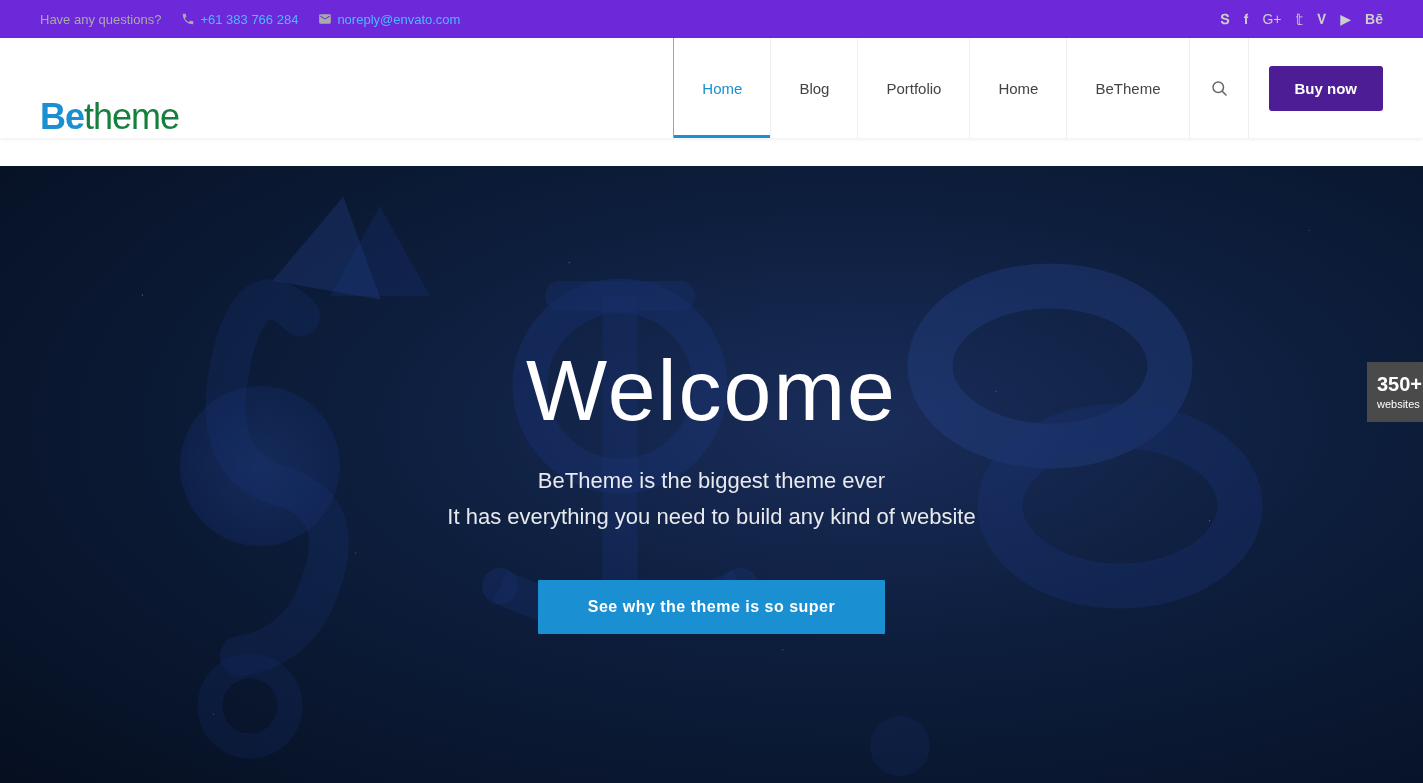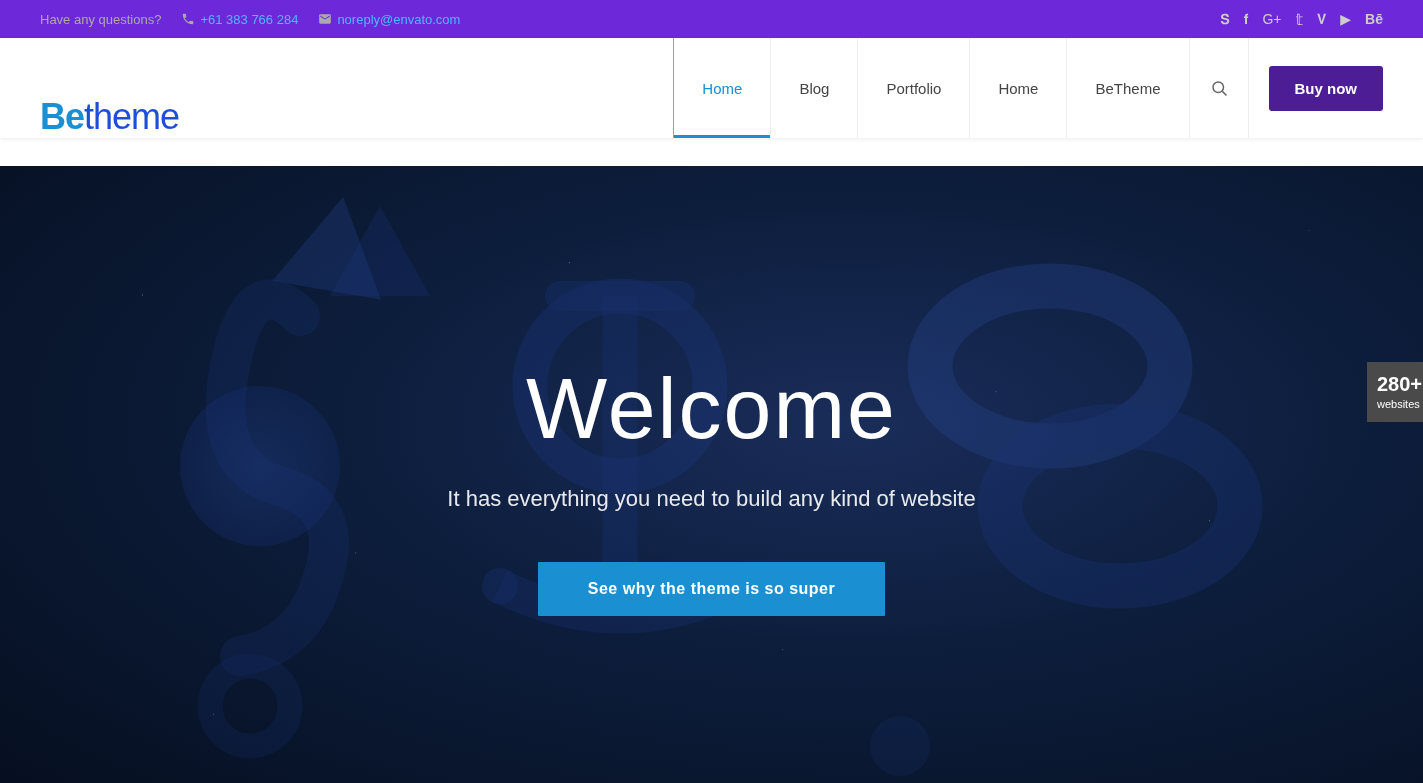--- a/index.html
+++ b/index.html
@@ -59,21 +59,21 @@
       text-decoration: none;
       flex-shrink: 0;
     }
     .logo-be {
       color: #1a8fd1;
       font-size: 36px;
       font-weight: 700;
       letter-spacing: -1px;
     }
     .logo-theme {
-      color: #1d4ed8;
+      color: #15803d;
       font-size: 36px;
       font-weight: 300;
       letter-spacing: -1px;
     }
     .nav {
       display: flex;
       align-items: center;
       margin-left: auto;
       gap: 0;
     }
@@ -341,21 +341,22 @@
 
       <polygon points="380,40 330,130 430,130" fill="#1e3a8a" opacity="0.45"></polygon>
 
       <circle cx="250" cy="540" r="40" fill="none" stroke="#1e3a8a" stroke-width="25" opacity="0.35"></circle>
       <circle cx="900" cy="580" r="30" fill="#1e3a8a" opacity="0.3"></circle>
     </svg>
   </div>
 
   <div class="hero-content">
     <h1 class="hero-title">Welcome</h1>
+    <p class="hero-subtitle-1">BeTheme is the biggest theme ever</p>
     <p class="hero-subtitle-2">It has everything you need to build any kind of website</p>
     <button class="hero-cta">See why the theme is so super</button>
   </div>
 </section>
 
 <div class="side-badge">
-  <div class="side-badge-number">280+</div>
+  <div class="side-badge-number">350+</div>
   <div class="side-badge-text">websites</div>
 </div>
 
 </body></html>

